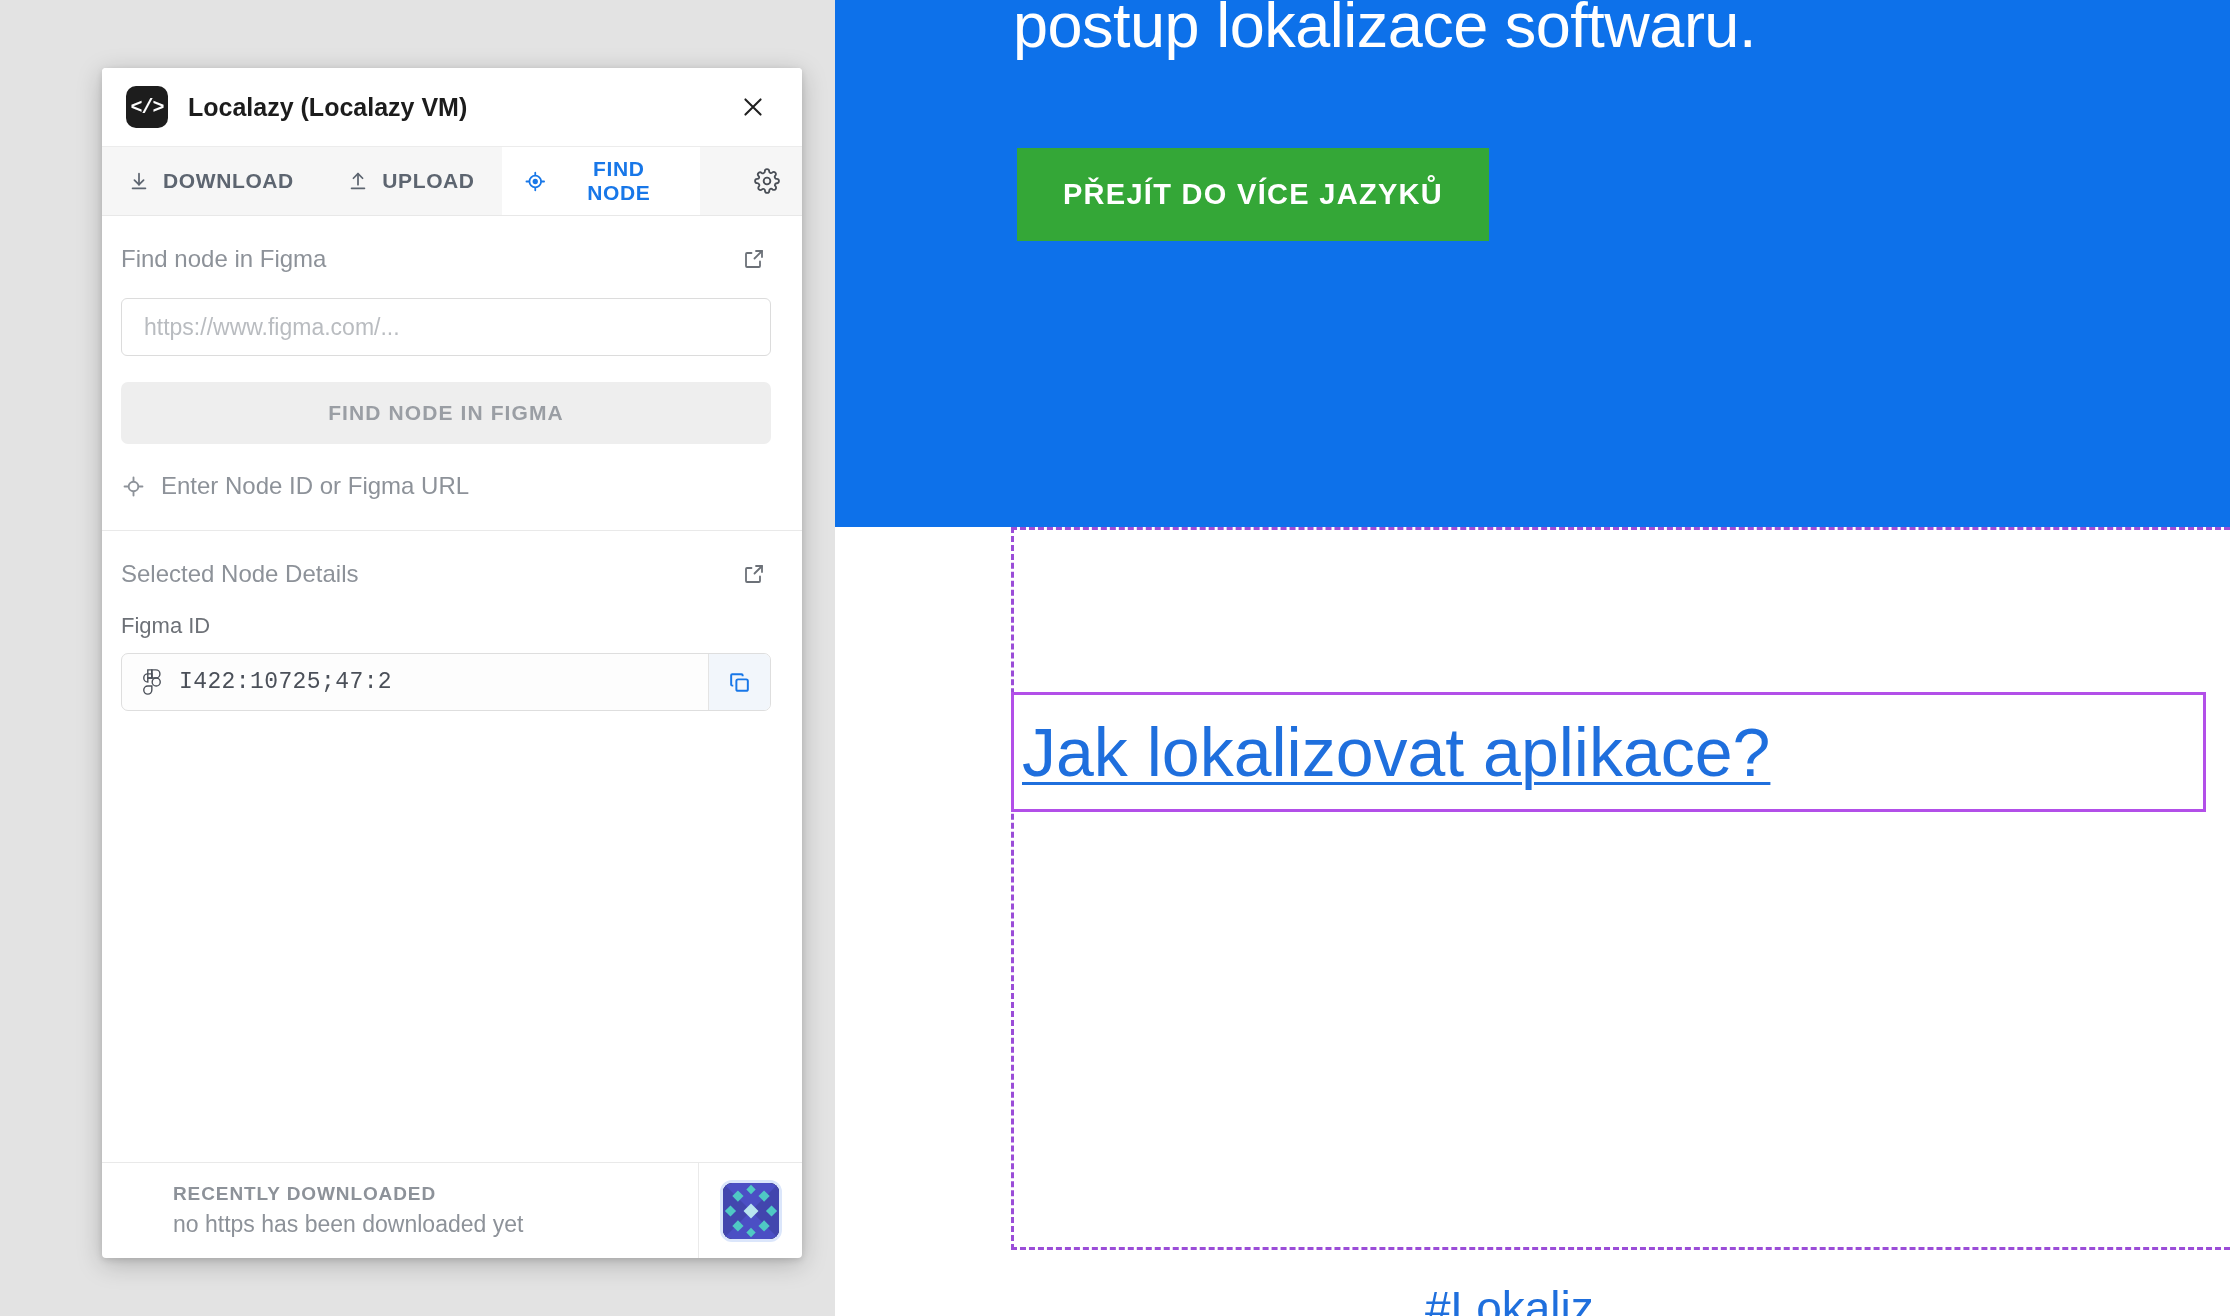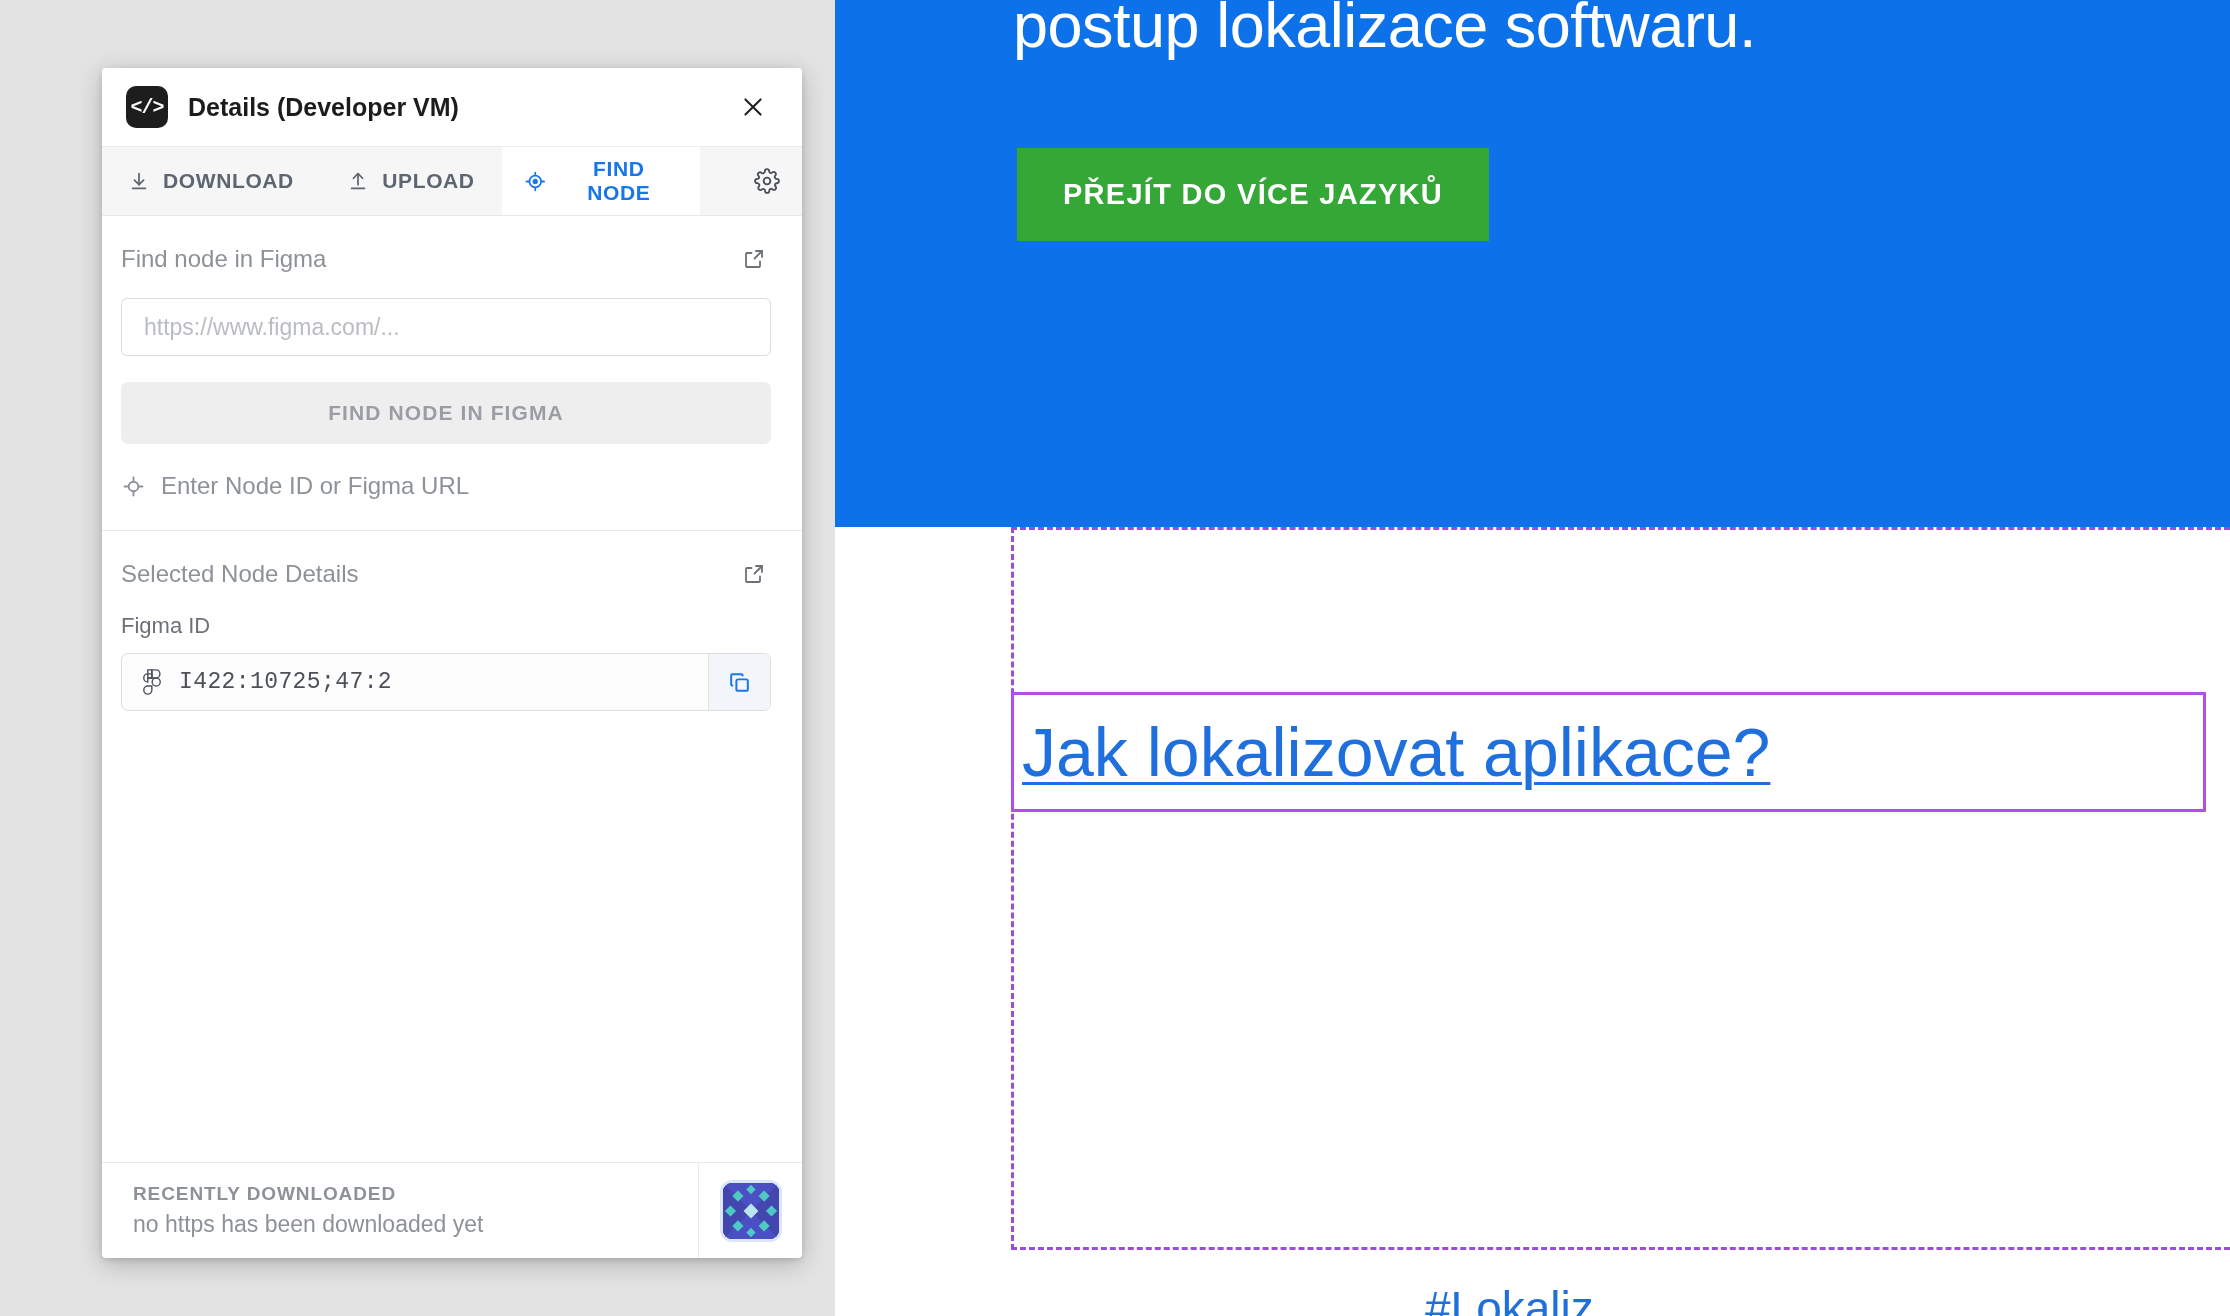--- a/index.html
+++ b/index.html
@@ -365,20 +365,21 @@
 
   .body-filler { flex: 1; }
 
   
   .panel-footer {
     flex: 0 0 96px;
     height: 96px;
     border-top: 1px solid #e9e9e9;
     display: flex;
     align-items: stretch;
+    padding-left: 40px;
   }
 
   .footer-texts {
     flex: 1;
     display: flex;
     flex-direction: column;
     justify-content: center;
     padding-left: 31px;
     gap: 6px;
   }
@@ -432,21 +433,21 @@
 
     <div class="heading-link">Jak lokalizovat aplikace?</div>
 
     <div class="footer-link">#Lokaliz</div>
   </div>
 
   <div class="panel">
 
     <div class="panel-header">
       <div class="brand-logo">&lt;/&gt;</div>
-      <div class="panel-title">Details (Developer VM)</div>
+      <div class="panel-title">Localazy (Localazy VM)</div>
       <button class="close-btn">
         <svg width="26" height="26" viewBox="0 0 24 24" fill="none" stroke="currentColor" stroke-width="1.9" stroke-linecap="round">
           <path d="M5 5 L19 19 M19 5 L5 19"></path>
         </svg>
       </button>
     </div>
 
     <div class="tabs">
 
       <button class="tab download">

